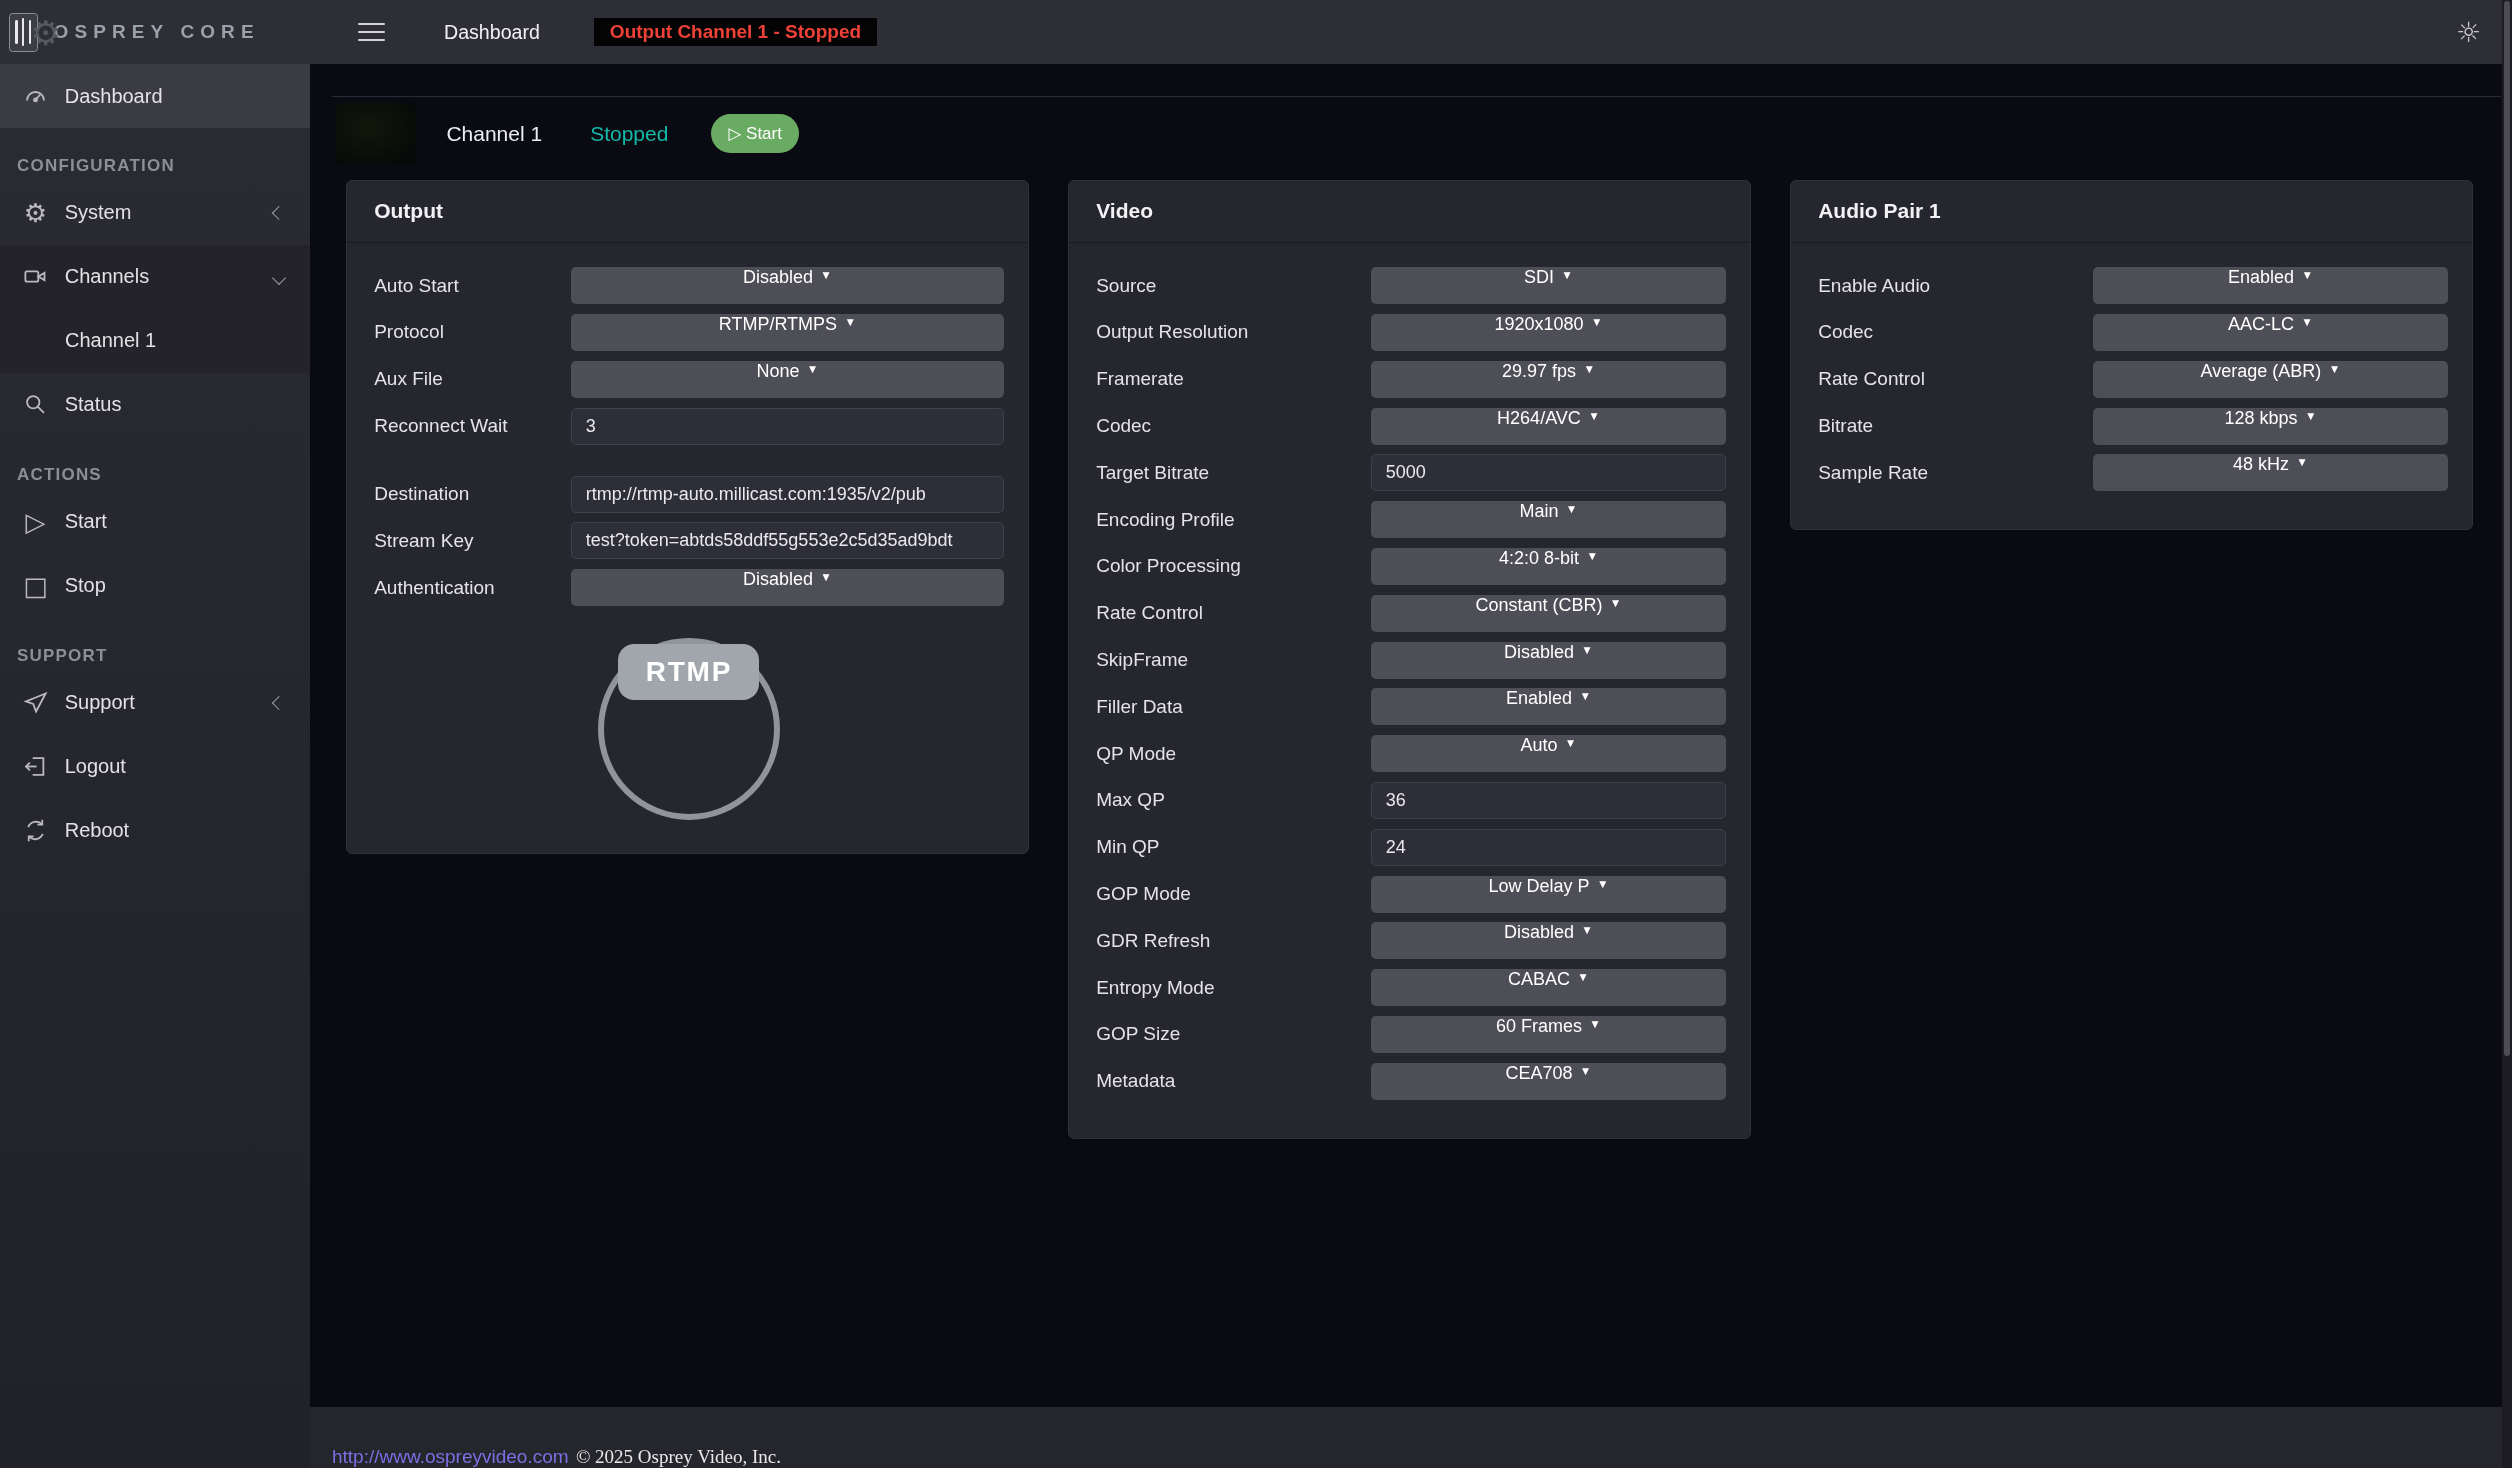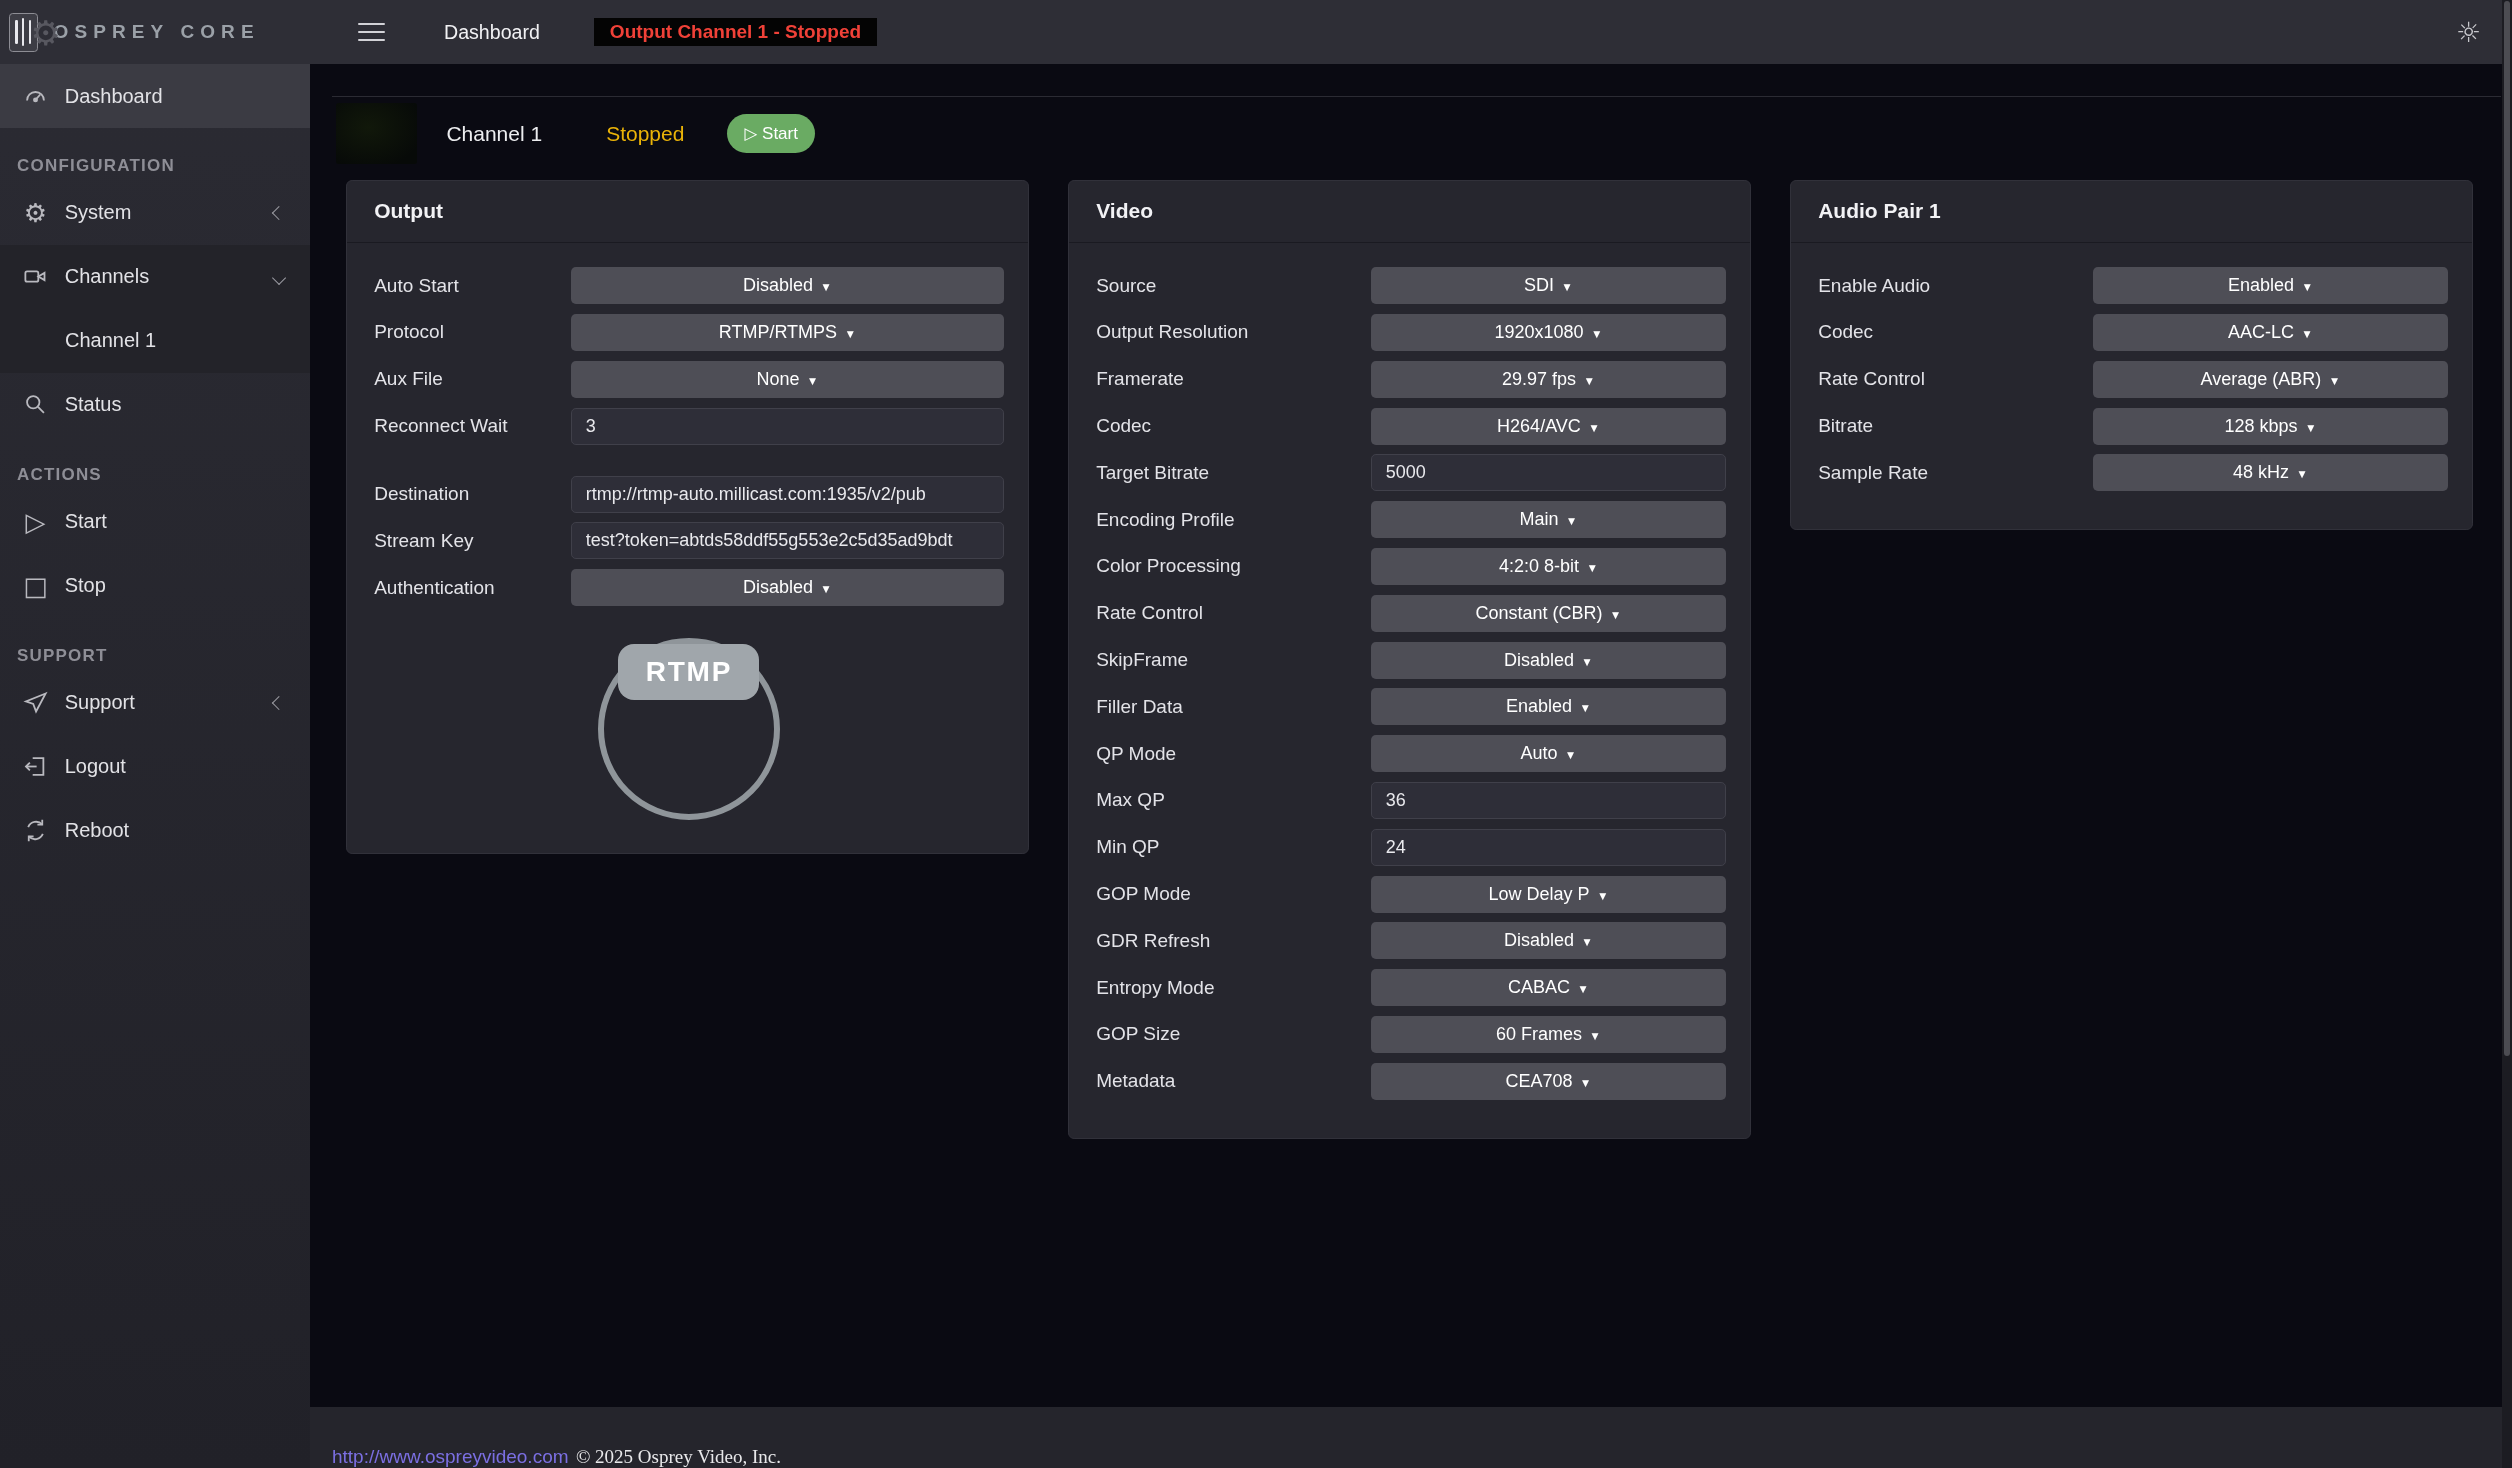--- a/index.html
+++ b/index.html
@@ -48,41 +48,41 @@
   #theme-toggle { margin-right:31px; color:#c8c8cd; font-family:"DejaVu Sans", sans-serif;
                   font-size:28px; cursor:pointer; }
 
   #content { flex:1; position:relative; padding-left:21.5px; }
   #content-divider { border:none; border-top:1.2px solid #2b2b33; margin:32px 11px 0 0.6px; }
 
   #channel-strip { display:flex; align-items:center; margin-top:4.9px; height:64px; }
   #channel-thumb { width:81px; height:61px; border-radius:2.5px; flex:none; margin-left:4.9px;
                    background:radial-gradient(ellipse at 40% 40%, #11180a 0%, #070a08 80%); }
   #channel-name { margin-left:29px; color:#ecedef; font-size:21px; }
-  #channel-state { margin-left:64px; color:#eab308; font-size:21px; }
+  #channel-state { margin-left:48px; color:#14b8a6; font-size:21px; }
   #start-btn { margin-left:43px; height:39px; border:none; border-radius:19.6px; background:#6aab63;
                color:#fff; font-size:17px; display:flex; align-items:center; padding:0 17px; cursor:pointer;
                font-family:"Liberation Sans", sans-serif; }
   #start-btn .glyph { font-family:"DejaVu Sans", sans-serif; font-size:16.6px; margin-right:4.9px; }
 
   
   #panels { display:flex; gap:39px; margin:14px 0 0 14.7px; align-items:flex-start; }
   .panel { width:683px; background:#26262e; border:0.6px solid #31313a; border-radius:6.1px; flex:none; }
   .panel-header { padding:18.4px 27px; border-bottom:1.2px solid #1a1a21; }
   .panel-title { color:#f2f2f5; font-size:21px; font-weight:bold; }
   .panel-body { padding:24.5px 24.5px 28px 27px; }
 
   .row { display:flex; align-items:center; margin-bottom:9.8px; }
   .row.gap-before { margin-top:31px; }
   .row .lbl { flex:none; color:#e3e3e8; font-size:19px; }
   .panel[data-panel="output"] .lbl { width:197px; }
   .panel[data-panel="video"] .lbl, .panel[data-panel="audio"] .lbl { width:275px; }
   .row .ctl { flex:1; }
   .select { width:100%; height:37px; background:#4e4e56; border:none; border-radius:4.9px; color:#ffffff;
-            font-size:18px; display:flex; align-items:center; justify-content:center; cursor:pointer;
+            font-size:18px; display:flex; align-items:flex-start; justify-content:center; cursor:pointer;
             font-family:"Liberation Sans", sans-serif; }
   .select .caret { font-size:11.7px; margin-left:7.4px; transform:translateY(1.2px); }
   .text-input { width:100%; height:37px; background:#2e2e38; border:0.6px solid #40404a; border-radius:4.9px;
                 color:#e9e9ed; font-size:18px; padding:0 13.5px;
                 font-family:"Liberation Sans", sans-serif; }
 
   #rtmp-wrap { display:flex; justify-content:center; margin-top:32px; padding-bottom:4.9px; }
   #rtmp-circle { width:182px; height:182px; border:6.1px solid #8f959a; border-radius:50%;
                  display:flex; justify-content:center; }
   #rtmp-pill { width:141px; height:56px; background:#a0a6ab; border-radius:16px; display:flex;

